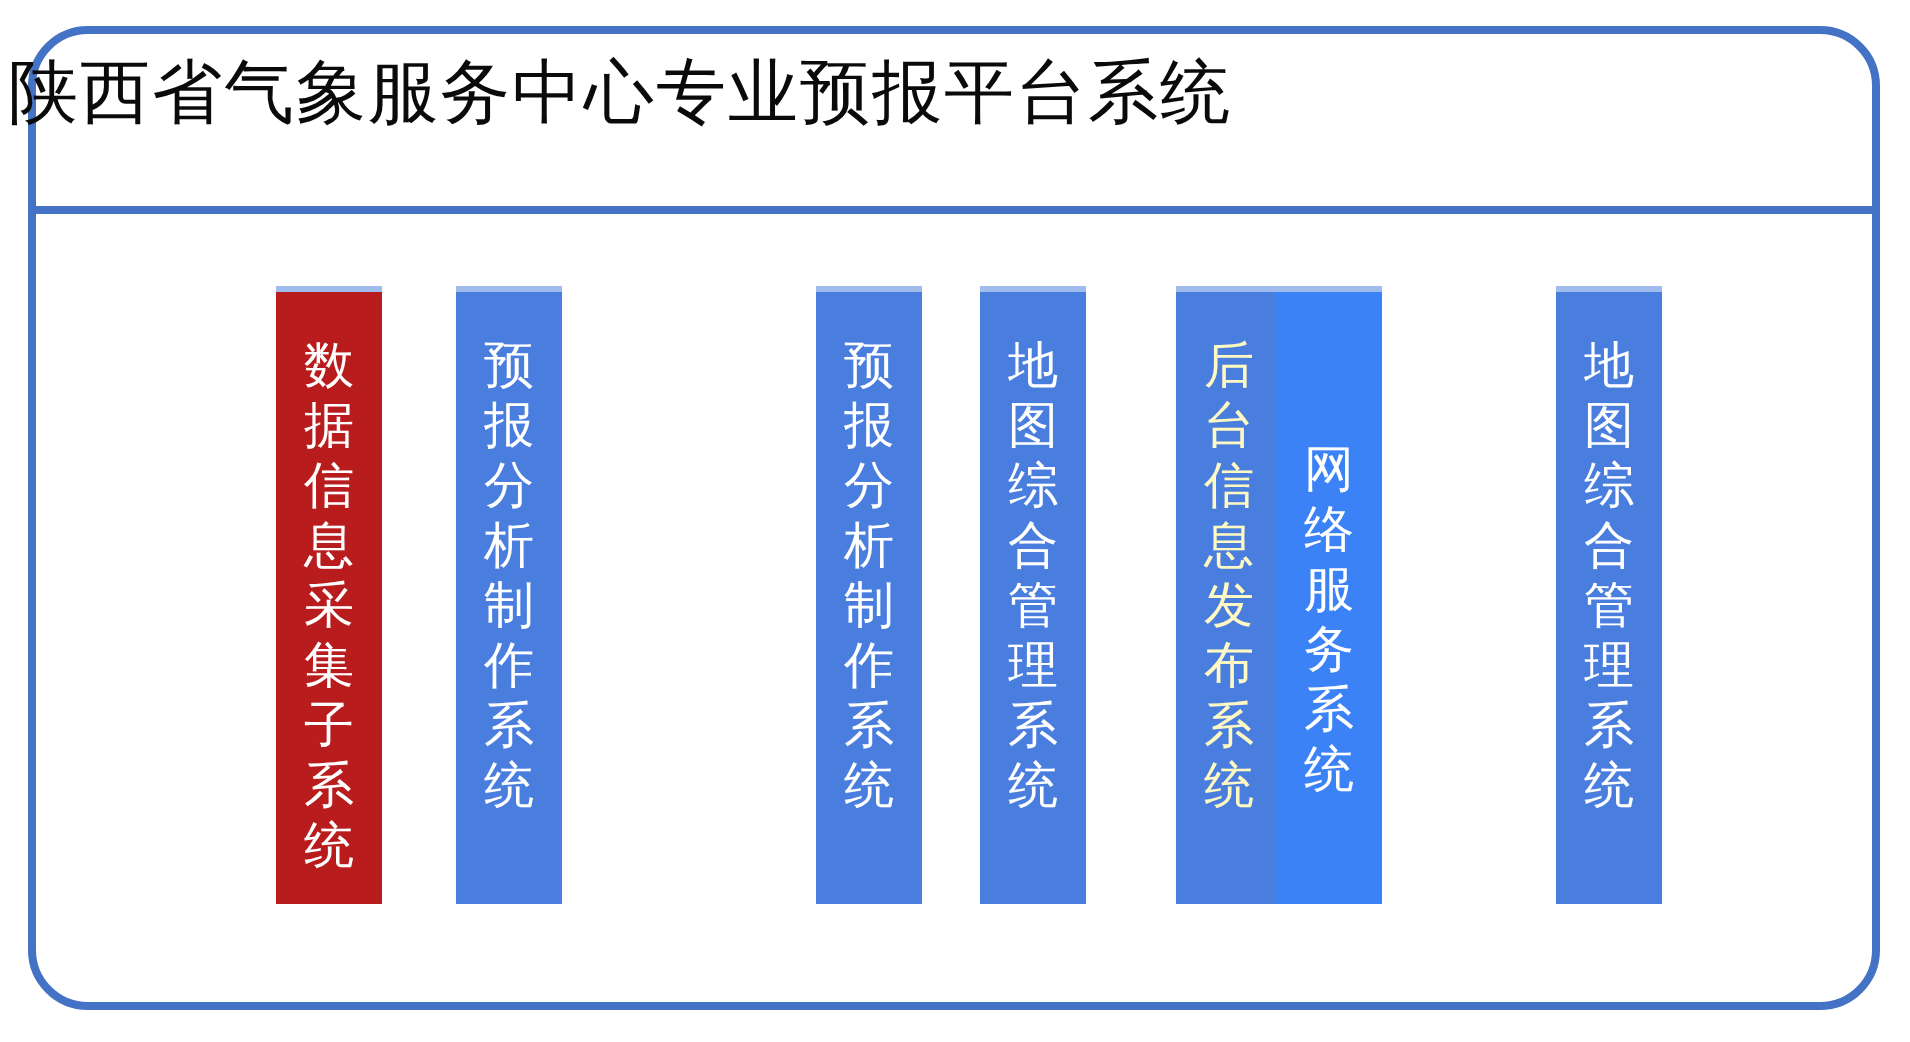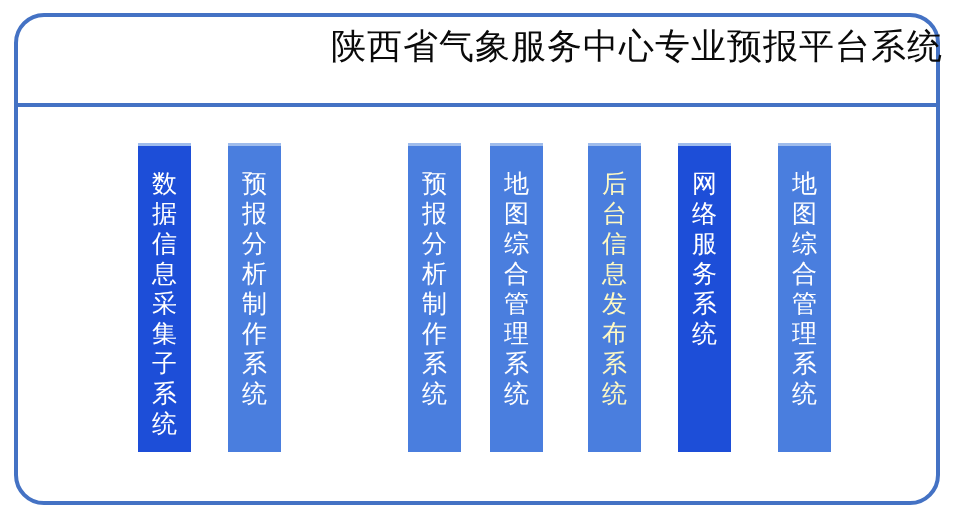--- a/index.html
+++ b/index.html
@@ -38,27 +38,27 @@
     left: 14px;
     top: 103px;
     width: 926px;
     height: 4px;
     background: #4472C4;
   }
 
   
   .title-band {
     position: absolute;
-    left: 25px;
+    left: 4px;
     top: 17px;
     width: 918px;
     height: 60px;
     display: flex;
     align-items: center;
-    justify-content: flex-end;
+    justify-content: flex-start;
   }
   .title-text {
     font-family: "Liberation Serif", "DejaVu Serif", serif;
     font-size: 35px;
     line-height: 1.1;
     color: #0a0a0a;
     letter-spacing: 1px;
     white-space: nowrap;
     font-weight: normal;
   }
@@ -121,36 +121,36 @@
 
   <div class="outer-frame" style="border-color: rgb(68, 114, 196);"></div>
   <div class="header-divider" style="background: rgb(68, 114, 196);"></div>
 
   <div class="title-band">
     <div class="title-text" style="color: rgb(10, 10, 10);">陕西省气象服务中心专业预报平台系统</div>
   </div>
 
   <div class="body-area">
     <div class="bars-row" id="bars-row">
-        <div class="module-bar" style="left: 120px; background: #1d4ed8;">
+        <div class="module-bar" style="left: 120px; background: #b91c1c;">
           <div class="module-label" style="color: rgb(255, 255, 255);">数据信息采集子系统</div>
         </div>
         <div class="module-bar" style="left: 210px; background: rgb(74, 126, 222);">
           <div class="module-label" style="color: rgb(255, 255, 255);">预报分析制作系统</div>
         </div>
         <div class="module-bar" style="left: 390px; background: rgb(74, 126, 222);">
           <div class="module-label" style="color: rgb(255, 255, 255);">预报分析制作系统</div>
         </div>
         <div class="module-bar" style="left: 472px; background: rgb(74, 126, 222);">
           <div class="module-label" style="color: rgb(255, 255, 255);">地图综合管理系统</div>
         </div>
         <div class="module-bar" style="left: 570px; background: rgb(74, 126, 222);">
           <div class="module-label" style="color: #fef9c3;">后台信息发布系统</div>
         </div>
-        <div class="module-bar" style="left: 660px; background: #1d4ed8;">
+        <div class="module-bar" style="left: 620px; background: #3b82f6; align-items: center;">
           <div class="module-label" style="color: rgb(255, 255, 255);">网络服务系统</div>
         </div>
         <div class="module-bar" style="left: 760px; background: rgb(74, 126, 222);">
           <div class="module-label" style="color: rgb(255, 255, 255);">地图综合管理系统</div>
         </div>
       </div>
   </div>
 
 </div>
 

